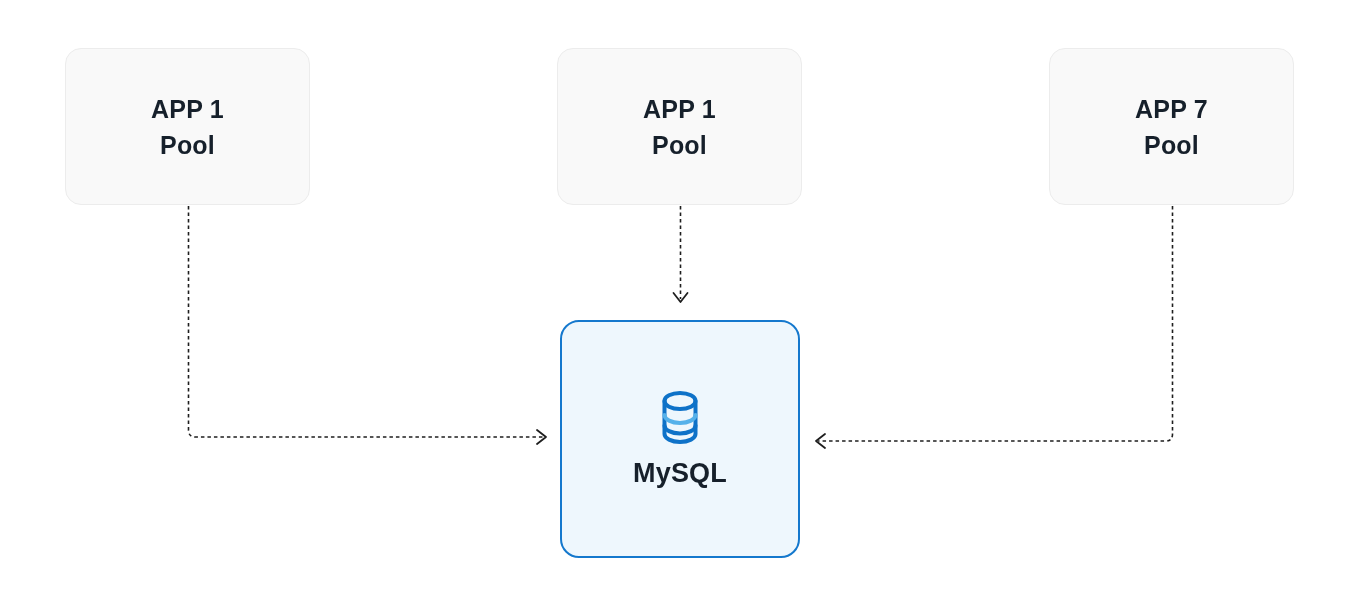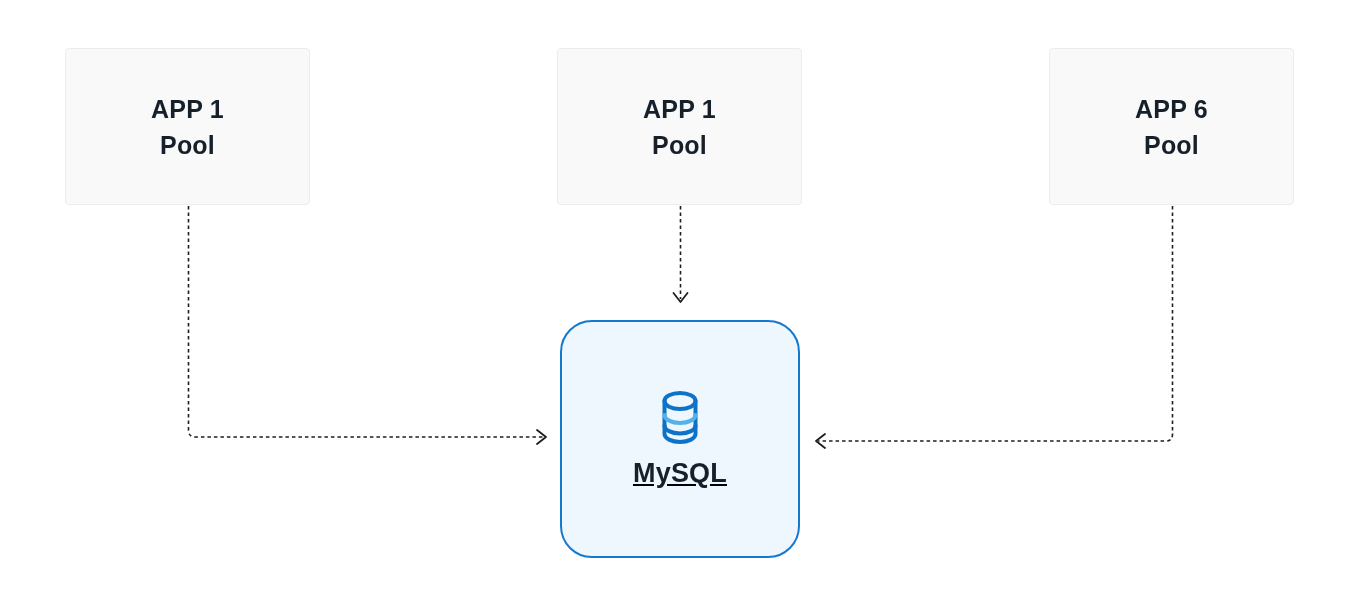--- a/index.html
+++ b/index.html
@@ -14,21 +14,21 @@
     background: #ffffff;
     font-family: "Liberation Sans", sans-serif;
     overflow: hidden;
   }
   .app-node {
     position: absolute;
     width: 245px;
     height: 157px;
     background: var(--app-node-bg, #f9f9f9);
     border: 1px solid var(--app-node-border, #ececec);
-    border-radius: 4px;
+    border-radius: 16px;
     box-sizing: border-box;
     display: flex;
     flex-direction: column;
     align-items: center;
     justify-content: center;
   }
   .app-node .line {
     font-size: 25px;
     font-weight: 700;
     color: var(--text, #16202b);
@@ -40,28 +40,27 @@
   #app3 { left: 1049px; top: 48px; }
 
   .db-node {
     position: absolute;
     left: 560px;
     top: 320px;
     width: 240px;
     height: 238px;
     background: var(--db-node-bg, #eef7fd);
     border: 2px solid var(--db-node-border, #1478cd);
-    border-radius: 32px;
+    border-radius: 19px;
     box-sizing: border-box;
     display: flex;
     flex-direction: column;
     align-items: center;
     justify-content: center;
     gap: 12px;
-    text-decoration: underline;
   }
   .db-label {
     font-size: 27px;
     font-weight: 700;
     color: var(--text, #101d2b);
     letter-spacing: 0.2px;
   }
   .db-icon { display: block; }
   .db-ic-main  { stroke: var(--db-icon-primary, #0e72c8); }
   .db-ic-accent{ stroke: var(--db-icon-accent, #55b1ea); }
@@ -88,21 +87,21 @@
     <span class="line">APP 1</span>
     <span class="line">Pool</span>
   </div>
 
   <div class="app-node" id="app2">
     <span class="line">APP 1</span>
     <span class="line">Pool</span>
   </div>
 
   <div class="app-node" id="app3">
-    <span class="line">APP 6</span>
+    <span class="line">APP 7</span>
     <span class="line">Pool</span>
   </div>
 
   <div class="db-node">
     <span>
       <svg class="db-icon" width="48" height="56" viewBox="0 0 48 56" fill="none">
         <ellipse class="db-ic-main" cx="24" cy="11" rx="15.5" ry="8" stroke-width="4"></ellipse>
         <path class="db-ic-main" d="M8.5 11 V44 c0 4.4 6.94 8 15.5 8 s15.5 -3.6 15.5 -8 V11" stroke-width="4" stroke-linecap="round"></path>
         <path class="db-ic-accent" d="M8.5 25 c0 4.4 6.94 8 15.5 8 s15.5 -3.6 15.5 -8" stroke-width="4" stroke-linecap="round"></path>
         <path class="db-ic-main" d="M8.5 35.5 c0 4.4 6.94 8 15.5 8 s15.5 -3.6 15.5 -8" stroke-width="4" stroke-linecap="round"></path>

